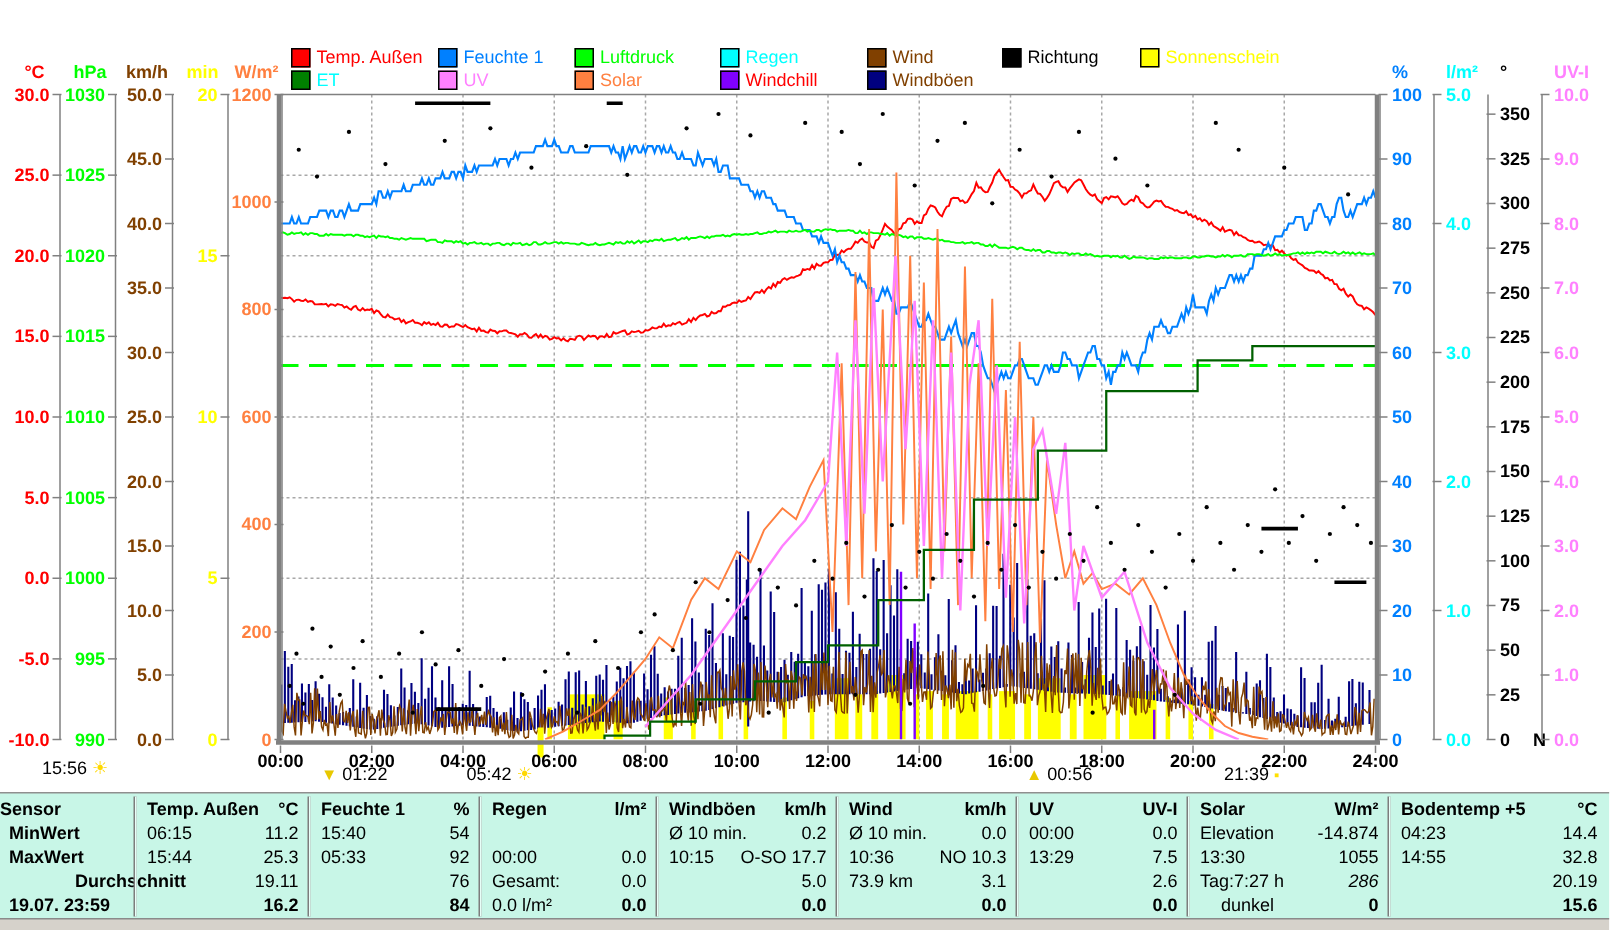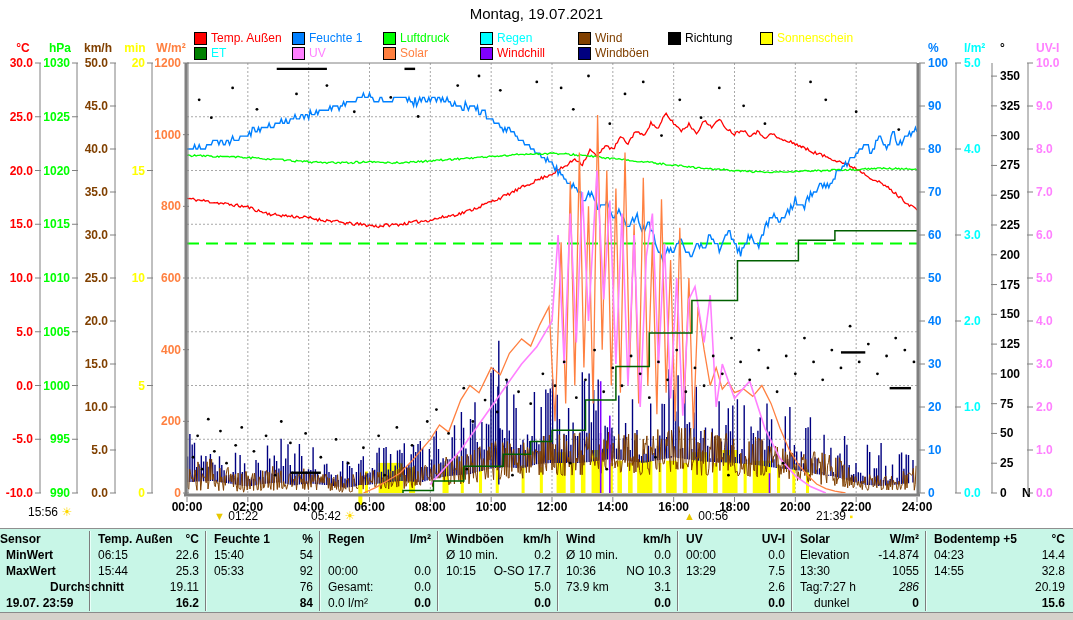--- a/index.html
+++ b/index.html
@@ -24,21 +24,20 @@
   .tl{position:absolute;left:9px;white-space:nowrap;}
   .tr{position:absolute;right:6px;white-space:nowrap;}
   .bold{font-weight:bold;}
   .bottom-bar{position:absolute;top:612px;left:0;width:1073px;height:8px;
               background:#D6D2CB;border-top:1px solid #8a8a8a;}
 </style>
 </head>
 <body>
 
 <div class="page">
-  <div class="title">Montag, 19.07.2021</div>
   <div id="legend">
       <div class="legend-item" style="left: 194px; top: 32px;">
         <span class="legend-box" style="background: rgb(255, 0, 0);"></span>
         <span class="legend-label" style="color: rgb(255, 0, 0);">Temp. Außen</span>
       </div>
       <div class="legend-item" style="left: 292px; top: 32px;">
         <span class="legend-box" style="background: rgb(0, 128, 255);"></span>
         <span class="legend-label" style="color: rgb(0, 128, 255);">Feuchte 1</span>
       </div>
       <div class="legend-item" style="left: 383px; top: 32px;">
@@ -500,21 +499,21 @@
       <div class="tsep" style="left: 319px;"></div>
       <div class="tsep" style="left: 437px;"></div>
       <div class="tsep" style="left: 557px;"></div>
       <div class="tsep" style="left: 677px;"></div>
       <div class="tsep" style="left: 791px;"></div>
       <div class="tsep" style="left: 925px;"></div>
       <div class="tcol" style="left: 91px; width: 114px;">
         <div class="tl bold" style="left: 7px; top: 3px;">Temp. Außen</div>
         <div class="tr bold" style="top: 3px;">°C</div>
         <div class="tl" style="left: 7px; top: 19px;">06:15</div>
-        <div class="tr" style="top: 19px;">22.6</div>
+        <div class="tr" style="top: 19px;">11.2</div>
         <div class="tl" style="left: 7px; top: 35px;">15:44</div>
         <div class="tr" style="top: 35px;">25.3</div>
         <div class="tr" style="top: 51px;">19.11</div>
         <div class="tr bold" style="top: 67px;">16.2</div>
       </div>
       <div class="tcol" style="left: 207px; width: 112px;">
         <div class="tl bold" style="left: 7px; top: 3px;">Feuchte 1</div>
         <div class="tr bold" style="top: 3px;">%</div>
         <div class="tl" style="left: 7px; top: 19px;">15:40</div>
         <div class="tr" style="top: 19px;">54</div>

